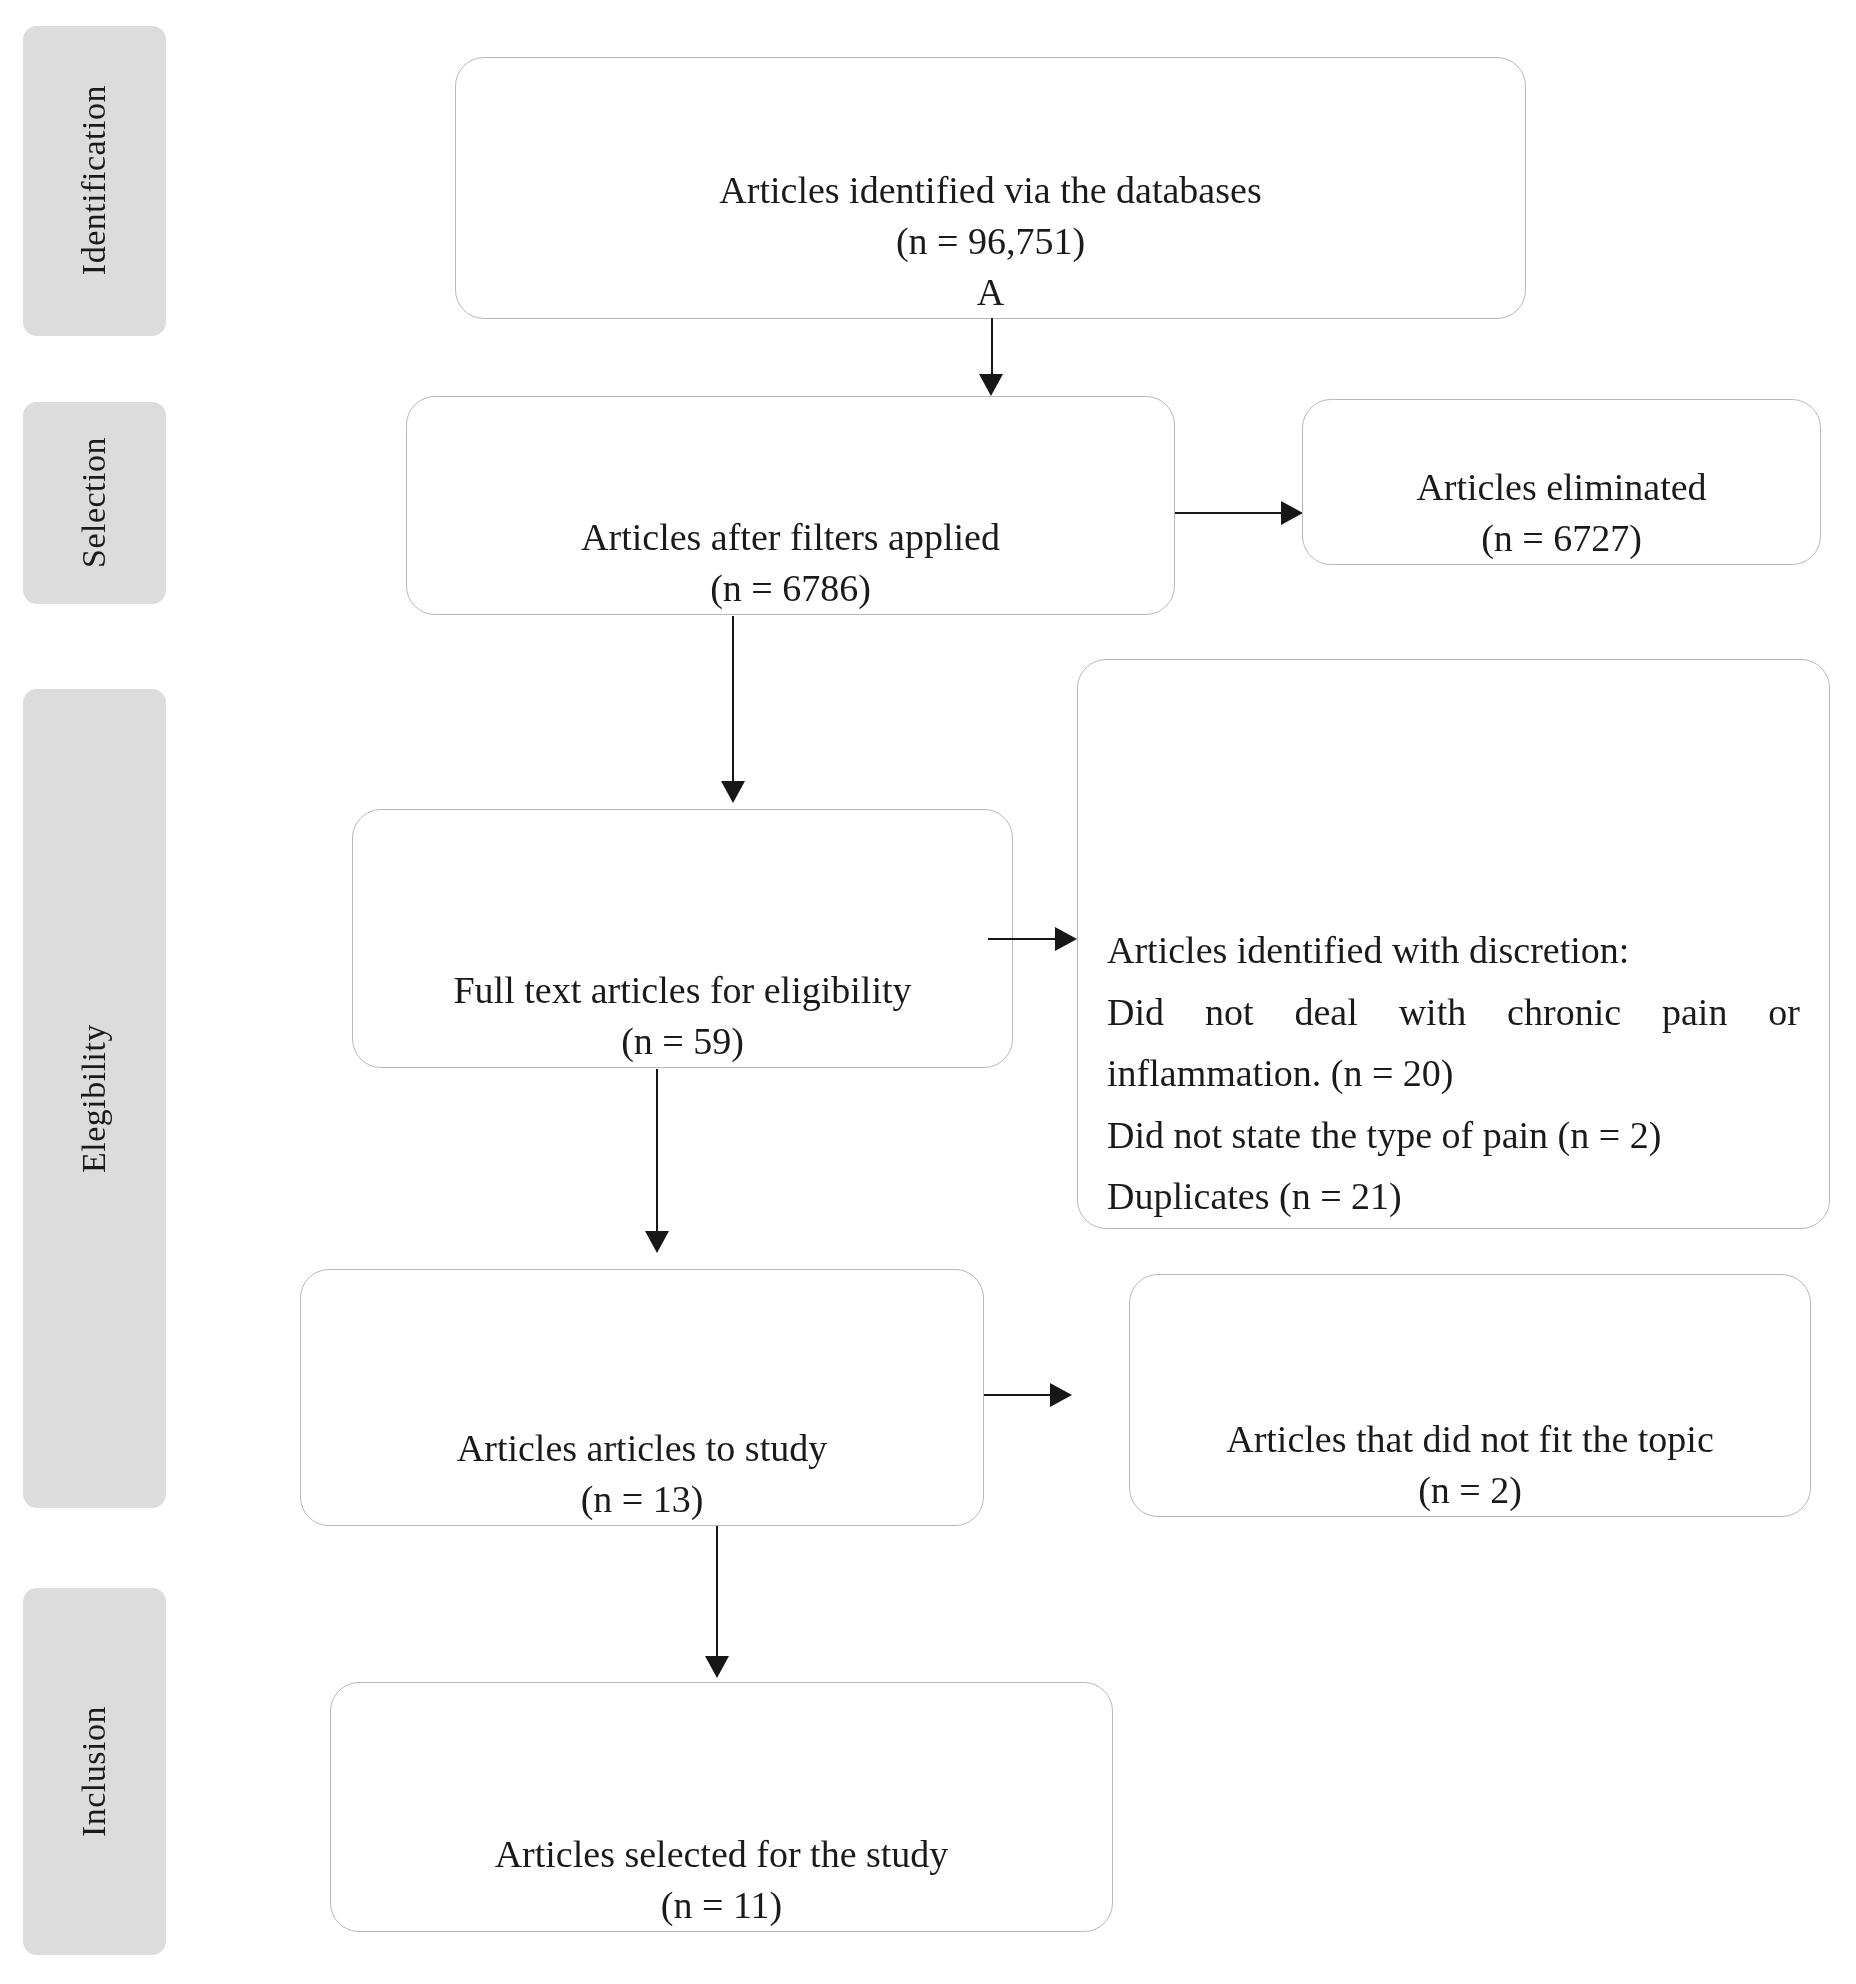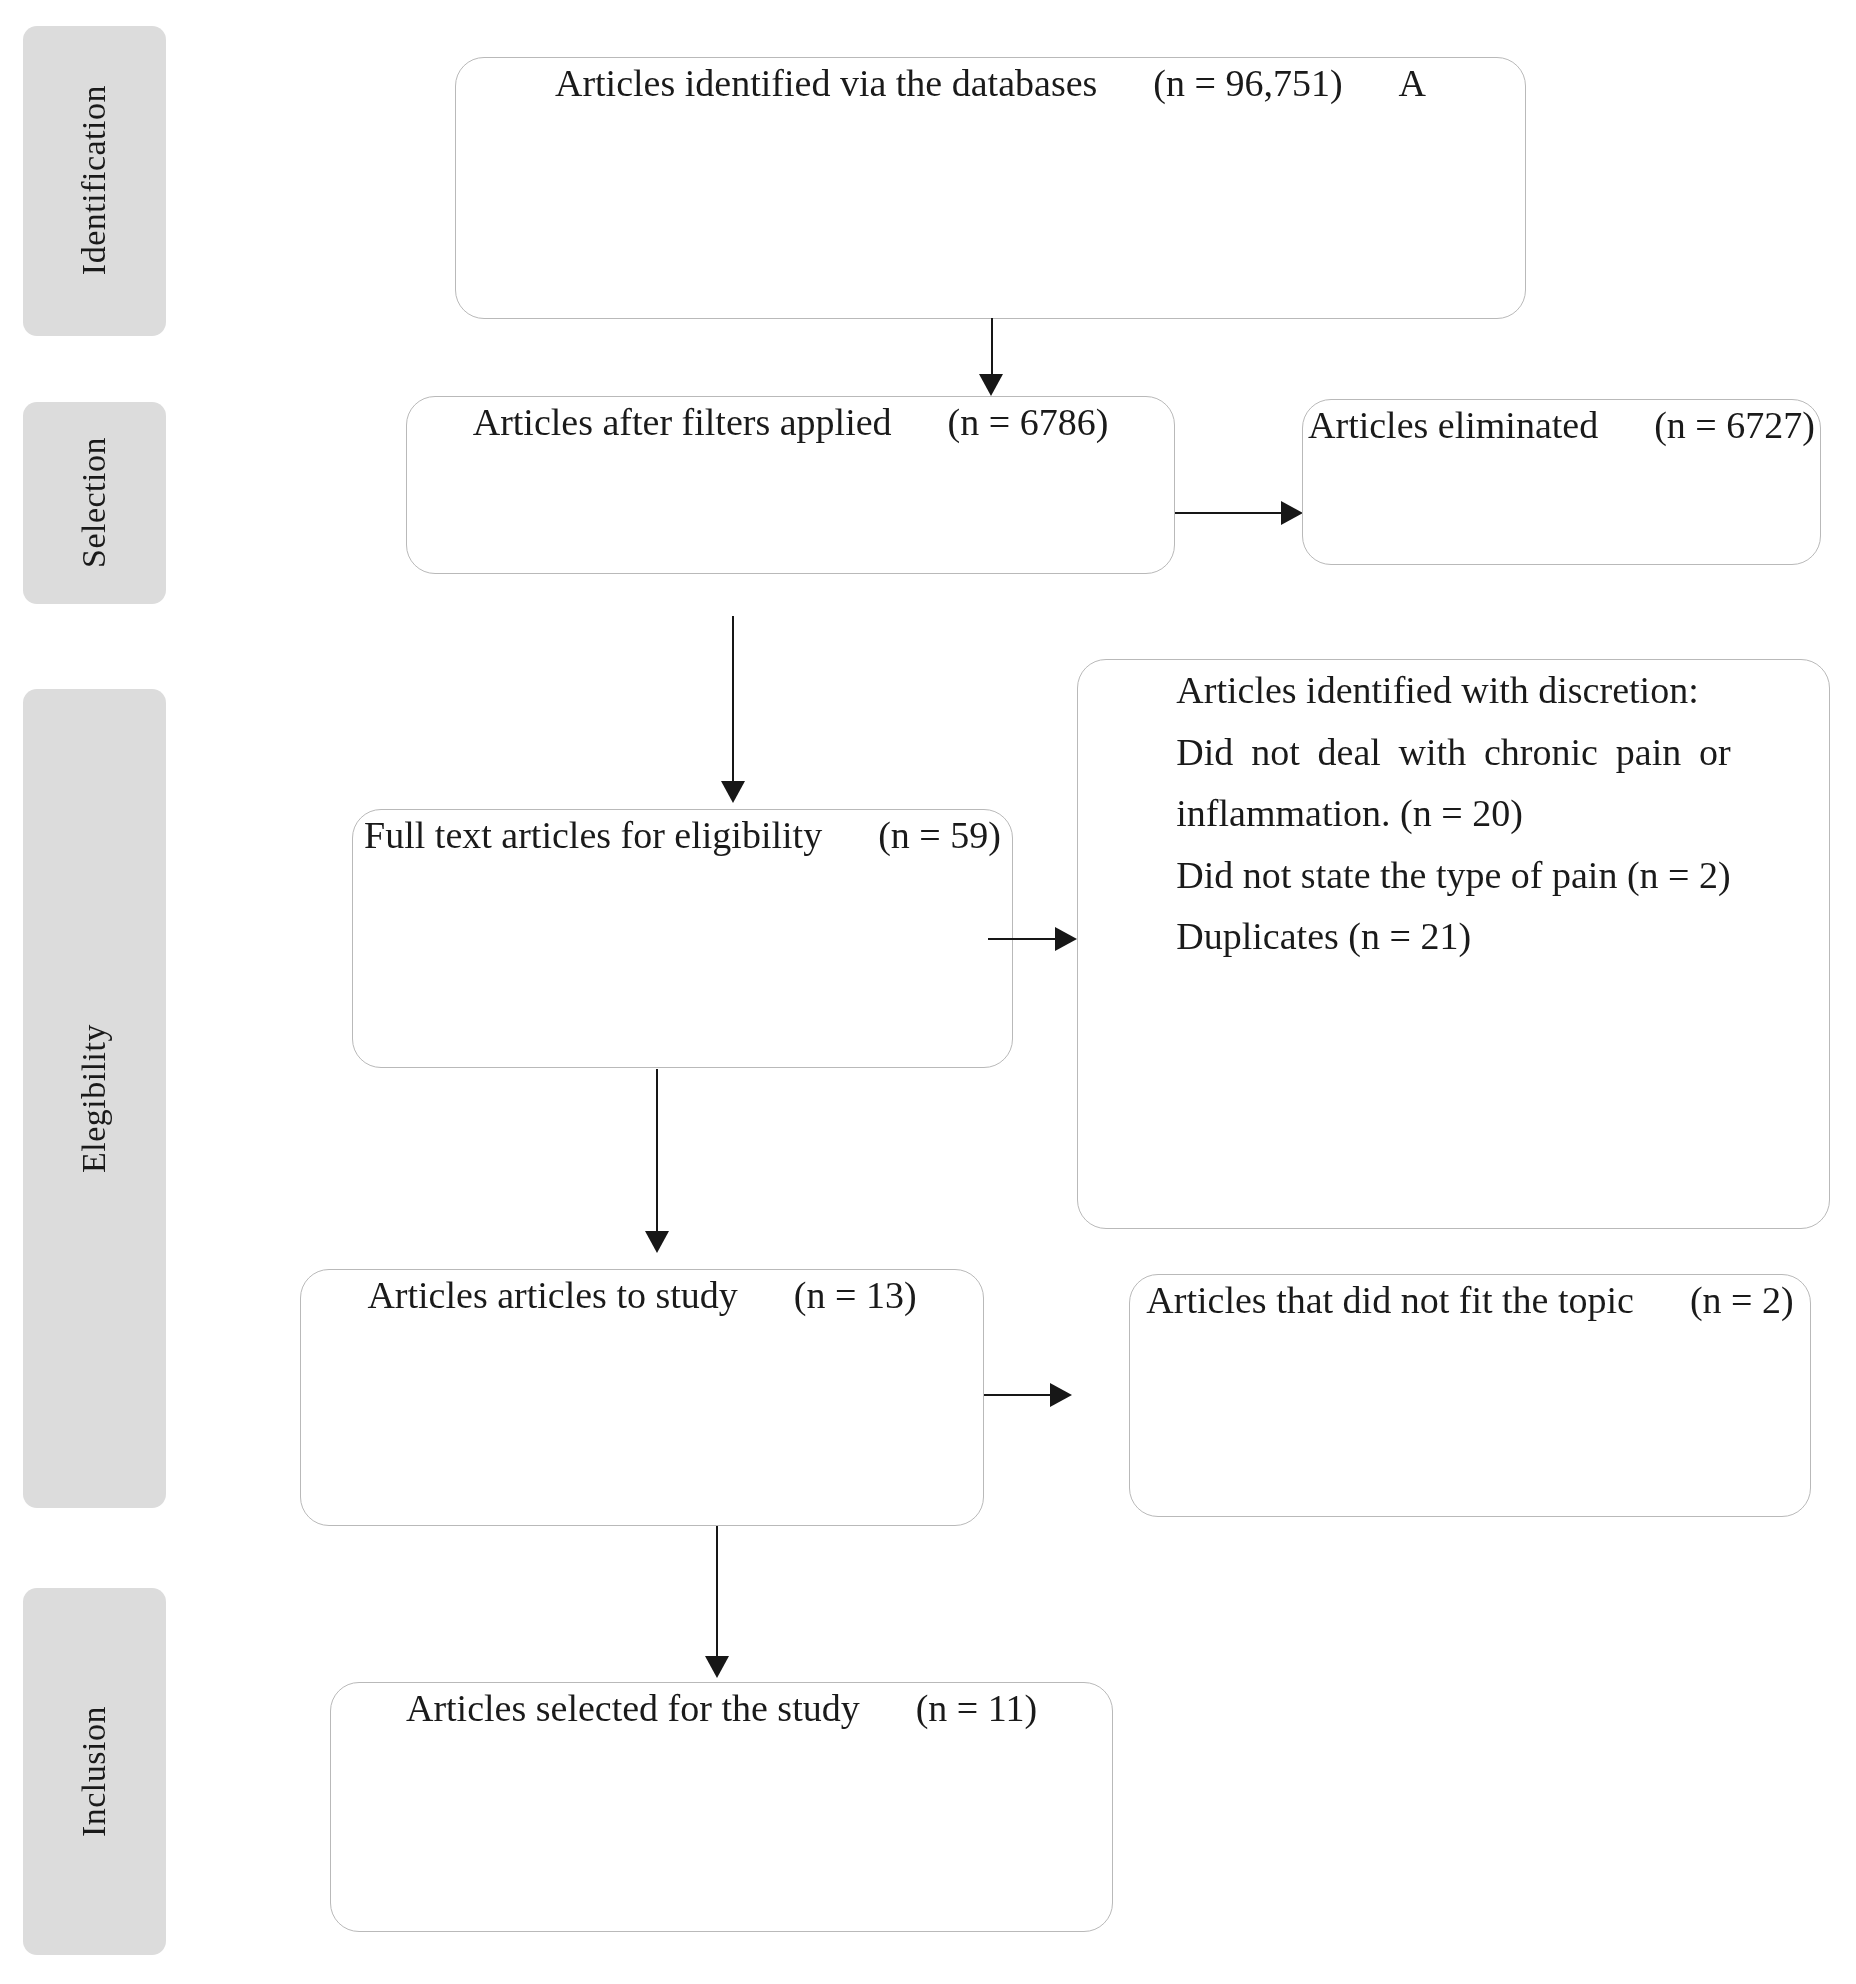--- a/index.html
+++ b/index.html
@@ -25,22 +25,22 @@
   }
 
   
   .node{
     position:absolute;
     background:#ffffff;
     border:1.4px solid #b9b9b9;
     border-radius:29px;
     box-sizing:border-box;
     display:flex;
-    flex-direction:row;
-    justify-content:center;
+    flex-direction:column;
+    justify-content:flex-end;
   }
   .node .line{
     font-size:38px;
     line-height:1.34;
     text-align:center;
     white-space:nowrap;
   }
   .node .pad{ padding:0 28px; }
 
   
@@ -93,21 +93,21 @@
 
   <div class="node" style="left:455px;top:57px;width:1071px;height:262px;">
     <div class="line pad">Articles identified via the databases</div>
     <div class="line pad">(n = 96,751)</div>
     <div class="line pad">A</div>
   </div>
 
   <div class="vline" style="left:991px;top:318px;height:59px;"></div>
   <div class="arrow-down" style="left:979px;top:374px;"></div>
 
-  <div class="node" style="left:406px;top:396px;width:769px;height:178px;">
+  <div class="node" style="left:406px;top:396px;width:769px;height:219px;">
     <div class="line pad">Articles after filters applied</div>
     <div class="line pad">(n = 6786)</div>
   </div>
 
   <div class="hline" style="left:1175px;top:512px;width:109px;"></div>
   <div class="arrow-right" style="left:1281px;top:501px;"></div>
 
   <div class="node" style="left:1302px;top:399px;width:519px;height:166px;">
     <div class="line pad">Articles eliminated</div>
     <div class="line pad">(n = 6727)</div>

